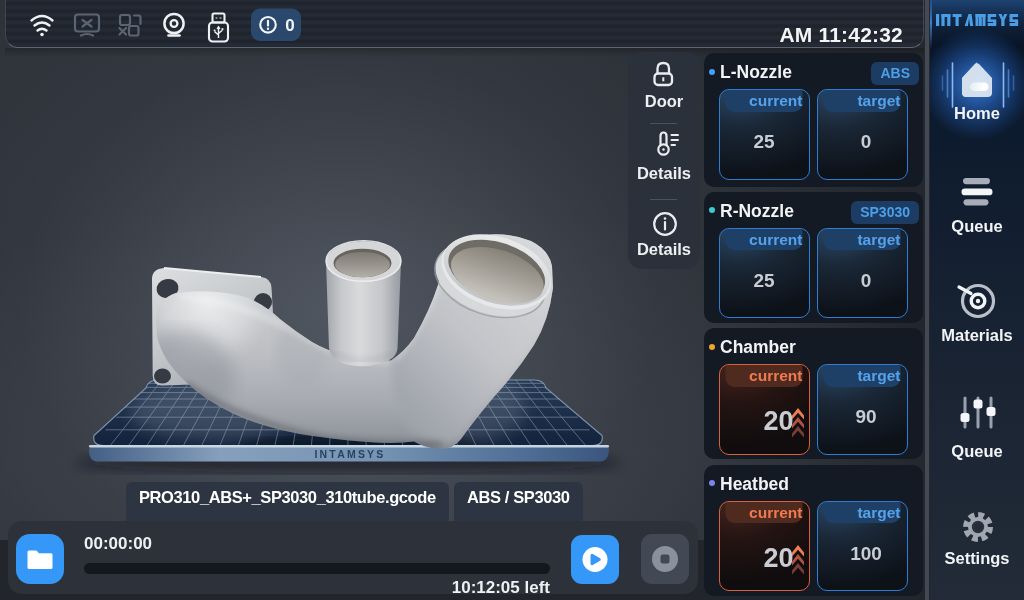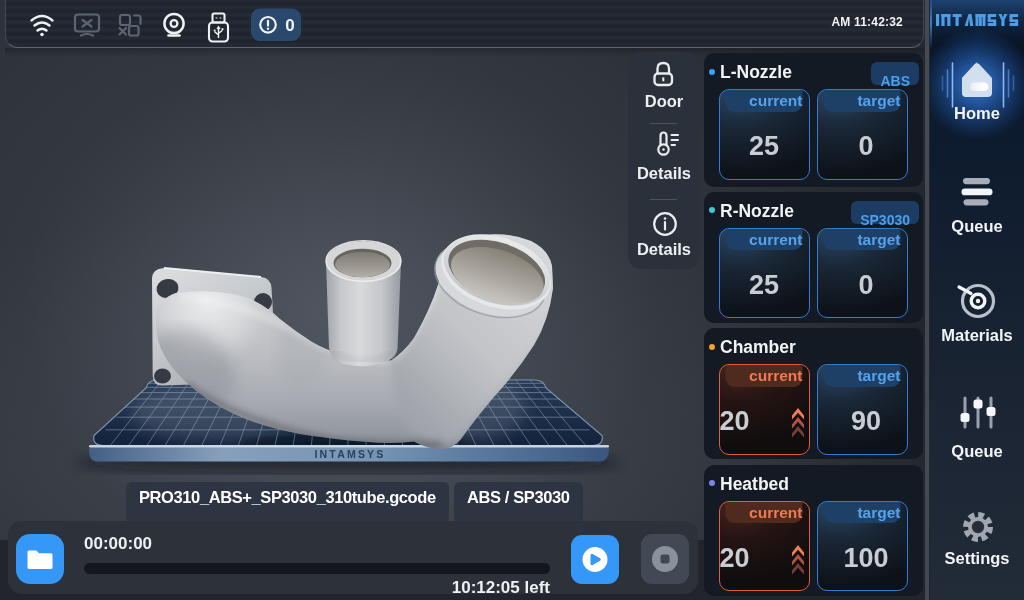--- a/index.html
+++ b/index.html
@@ -6,51 +6,51 @@
 #root { position:relative; width:1024px; height:600px; will-change:transform; }
 #scene { position:absolute; left:0; top:0; width:930px; height:540px;
   background:
    radial-gradient(580px 470px at 340px 310px, rgba(84,90,100,0.9), rgba(62,67,76,0.5) 55%, rgba(40,44,51,0) 100%),
    radial-gradient(640px 280px at 360px 475px, rgba(80,88,100,0.6), rgba(50,55,64,0) 100%),
    linear-gradient(145deg, #2b2f36 0%, #272b32 40%, #202429 100%);
 }
 #topbar { position:absolute; left:5px; top:0; width:919px; height:48px; border:1px solid rgba(130,142,160,0.32); border-top:none;
   background:repeating-linear-gradient(180deg, #262c36 0px, #1d222b 3.5px, #262c36 7.5px);
   border-radius:0 0 13px 13px; border-bottom:1px solid rgba(150,160,175,0.5); }
-#time { position:absolute; right:20px; top:15px; font-size:12px; font-weight:bold; color:#f2f4f6; letter-spacing:0.2px;margin-left:13px; }
+#time { position:absolute; right:20px; top:23px; font-size:21px; font-weight:bold; color:#f2f4f6; letter-spacing:0.2px;margin-left:13px; }
 .chipfile { position:absolute; top:482px; height:42px; background:#2c3541; border-radius:6px;
   color:#ffffff; font-size:16.5px; font-weight:bold; letter-spacing:-0.4px; line-height:30px; padding:0 13px; white-space:nowrap; }
 #bottombar { position:absolute; left:8px; top:521px; width:690px; height:73px; background:#2c313a; border-radius:14px; }
 #folderbtn { position:absolute; left:8px; top:13px; width:48px; height:50px; background:#3598f8; border-radius:14px; }
 #btime { position:absolute; left:76px; top:13px; font-size:17px; font-weight:bold; color:#eef0f3; }
 #bready { position:absolute; left:76px; width:466px; text-align:center; top:13px; font-size:17px; font-weight:bold; color:#4d9fe9; }
 #bleft { position:absolute; left:76px; width:466px; text-align:right; top:13px; font-size:17px; font-weight:bold; color:#eef0f3;margin-top:44px; }
 #pbar { position:absolute; left:76px; top:42px; width:466px; height:10.5px; background:#14181e; border-radius:5.5px; }
 #playbtn { position:absolute; left:563px; top:14px; width:48px; height:49px; background:#3598f8; border-radius:11px; }
 #stopbtn { position:absolute; left:633px; top:13px; width:48px; height:50px; background:#424955; border-radius:11px; }
 #doorpanel { position:absolute; left:628px; top:52px; width:72px; height:217px; background:#2b313b; border-radius:14px;text-decoration:underline; }
 #doorpanel svg, #sidebar svg { position:absolute; left:0; top:0; }
 .dlabel { position:absolute; width:100%; text-align:center; font-size:16.5px; font-weight:bold; color:#edf0f3; }
 .dsep { position:absolute; left:22px; width:27px; height:1px; background:rgba(255,255,255,0.16); }
 .panel { position:absolute; left:704px; width:219px; background:#141a23; border-radius:10px; }
 .ptitle { position:absolute; top:9px; left:5px; right:4px; height:22px; }
 .dot { display:inline-block; width:6px; height:6px; border-radius:3px; vertical-align:3.5px; margin-right:5px; }
 .ttl { font-size:17.5px; font-weight:bold; color:#f1f3f5; }
-.badge { position:absolute; right:0; top:0px; height:23px; line-height:23px; padding:8px 9px; background:#1c3c63;
+.badge { position:absolute; right:0; top:0px; height:23px; line-height:23px; padding:0 9px; background:#1c3c63;
   border-radius:6px; font-size:14px; font-weight:bold; color:#4c9fe8; }
 .card { position:absolute; top:36px; width:91px; height:90.5px; border-radius:10px; border:1.5px solid; overflow:hidden; }
 .cblue { border-color:#2f7cd3; background:radial-gradient(130% 95% at 22% 0%, #2b4a6c 0%, #1a2736 45%, #0d1219 100%); }
 .red { border-color:#d8603c; background:radial-gradient(118% 88% at 20% 0%, #482520 0%, #241412 48%, #110d0e 100%); }
 .chip { position:absolute; top:0; left:50%; transform:translateX(-50%); width:77px; height:21.5px; line-height:21px;
   text-align:right; font-size:15.5px; font-weight:bold; border-radius:3px 3px 9px 9px; }
 .chipb { background:#1f4066; color:#55a2ec; }
 .chipr { background:#4f2a1f; color:#ef7a50; }
-.num { position:absolute; top:41px; width:100%; text-align:center; font-size:27px; font-weight:bold; color:#c9cdd3; }
+.num { position:absolute; top:41px; width:100%; text-align:center; font-size:19px; font-weight:bold; color:#c9cdd3; }
 .numr { left:4px; }
-.numl { position:absolute; top:41px; left:0; width:74px; text-align:left; font-size:27px; font-weight:bold; color:#c9cdd3; }
+.numl { position:absolute; top:41px; left:0; width:74px; text-align:right; font-size:27px; font-weight:bold; color:#c9cdd3; }
 .chev { position:absolute; right:4px; top:42px; }
 #sidebar { position:absolute; left:930px; top:0; width:94px; height:600px;
   background:linear-gradient(180deg, #071120 0%, #0c1a2e 18%, #131f30 40%, #1a2433 65%, #222b37 100%); }
 .slabel { position:absolute; width:100%; text-align:center; font-size:16.5px; font-weight:bold; color:#f2f4f7; }
 </style></head>
 <body>
 <div id="root">
   <div id="scene"><svg width="930" height="600" viewBox="0 0 930 600" xmlns="http://www.w3.org/2000/svg">
 <defs>
  <clipPath id="plateclip">

